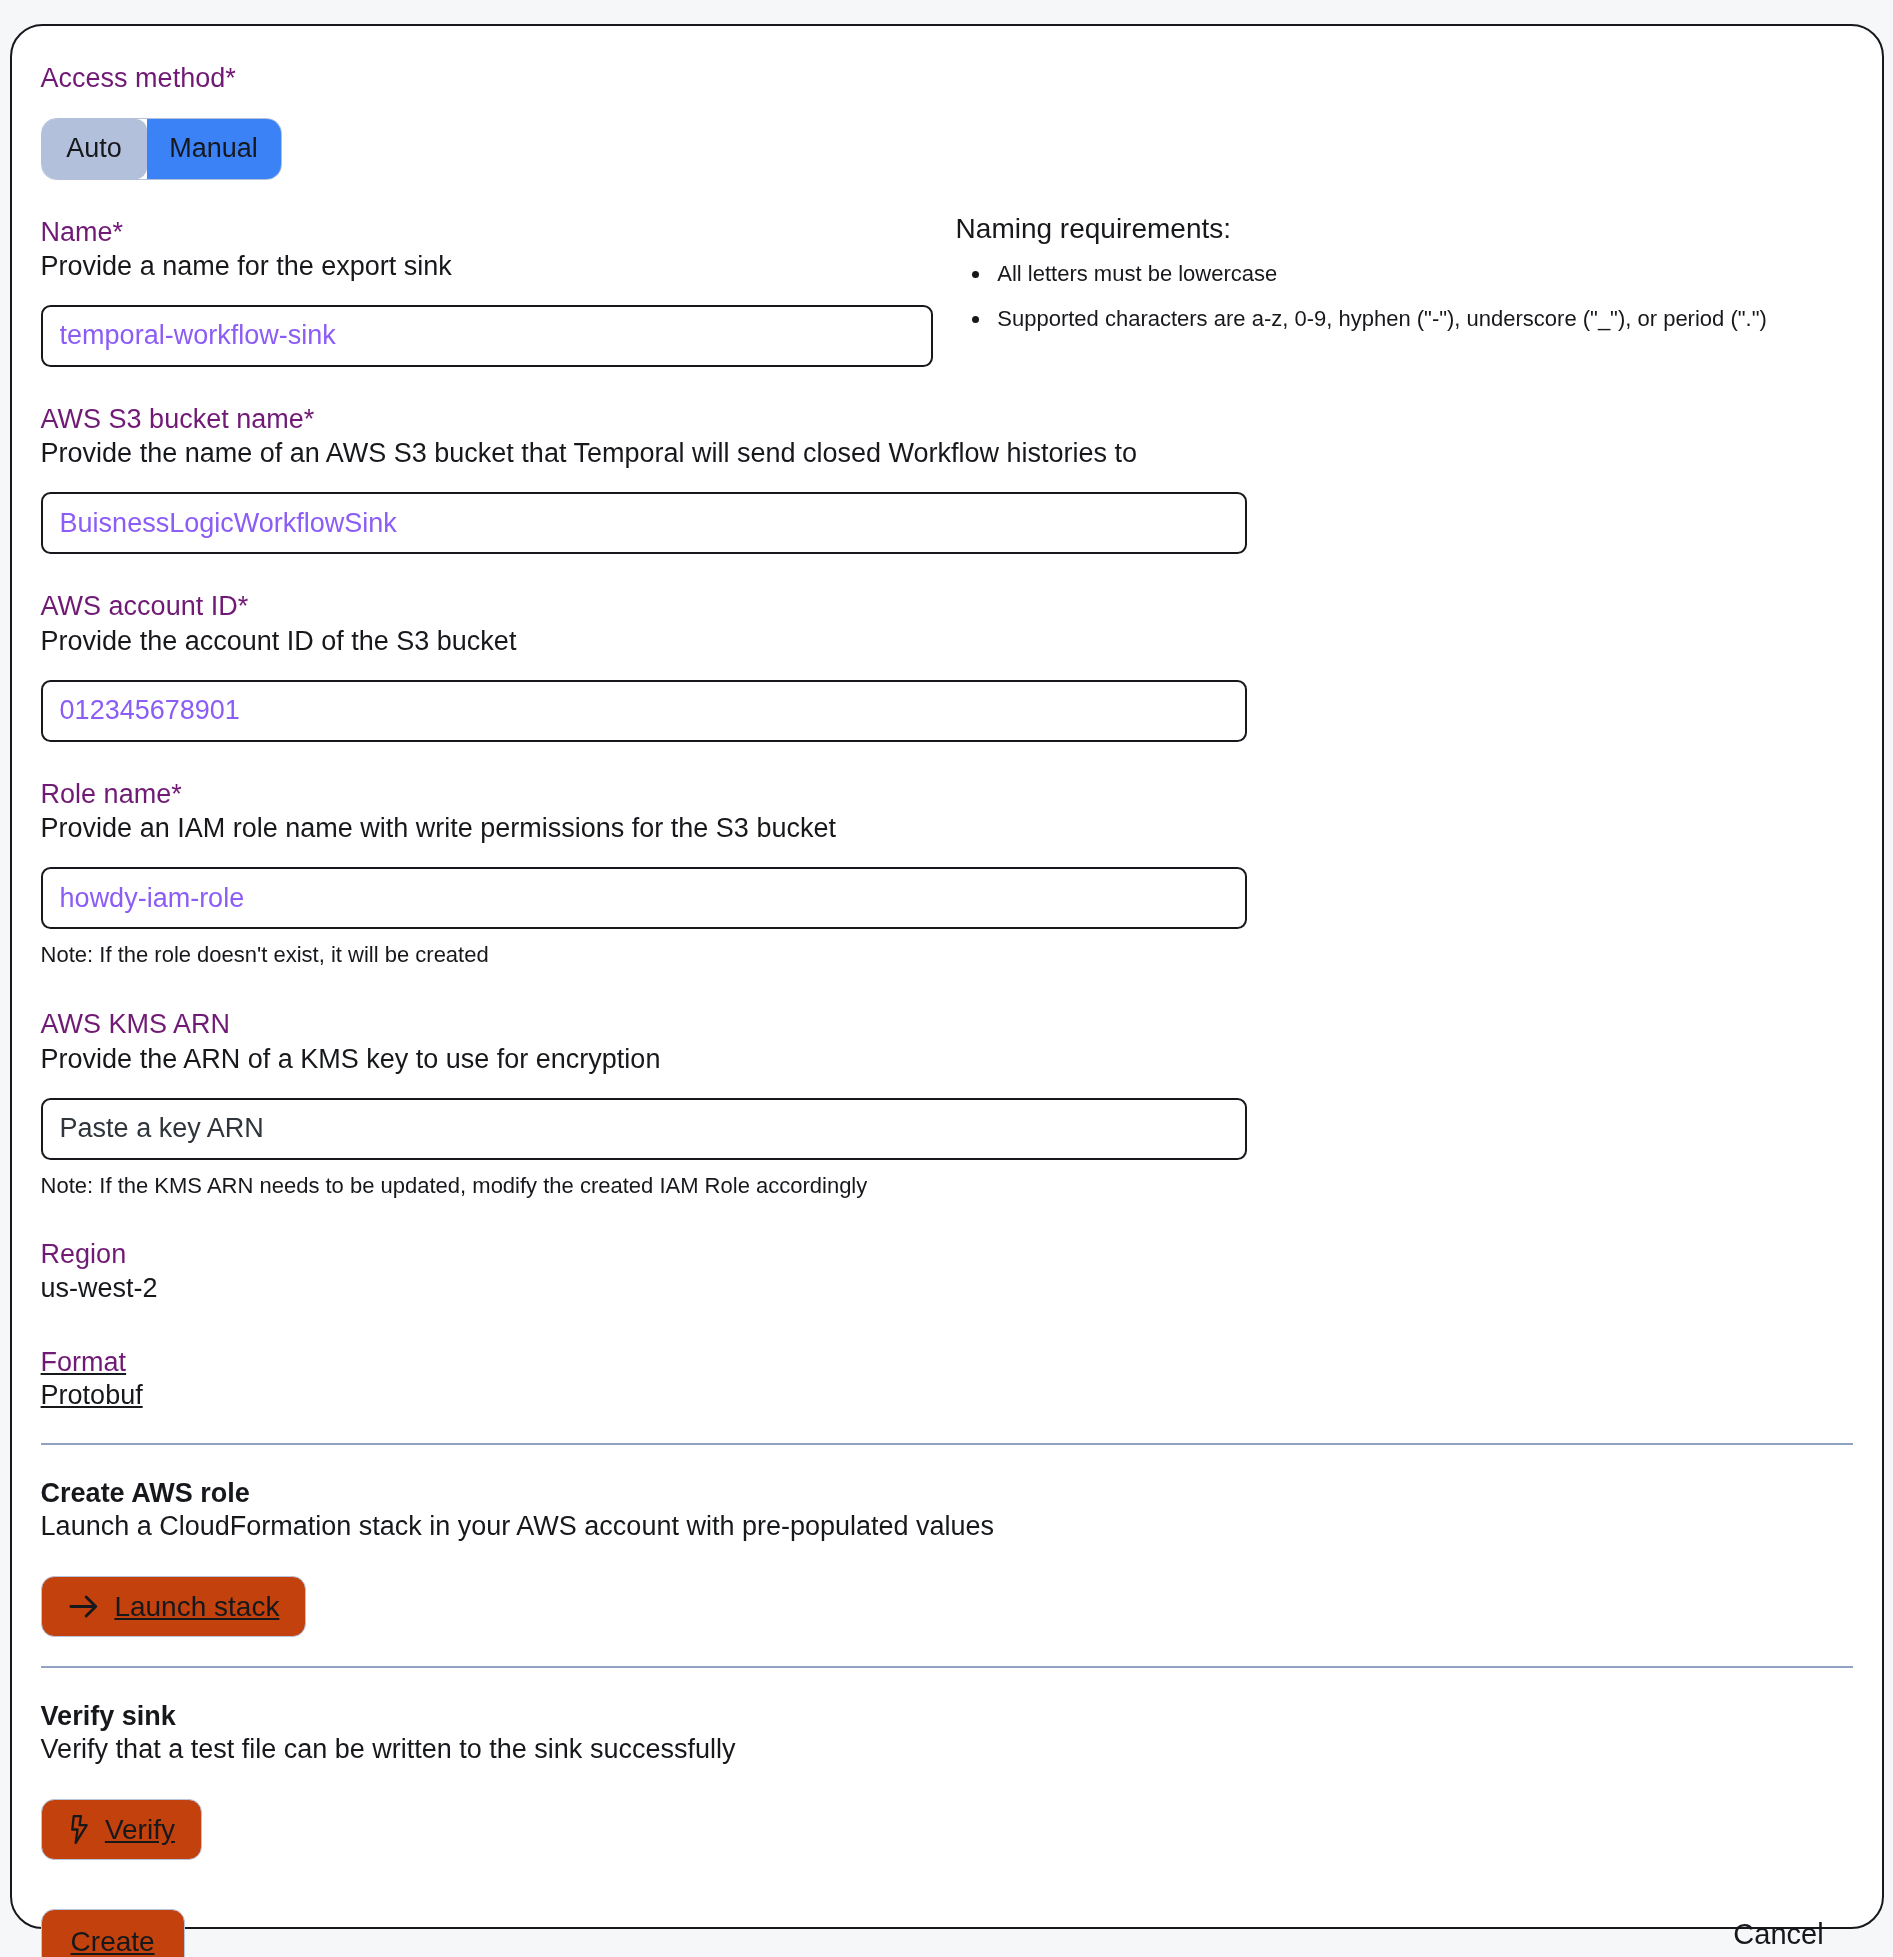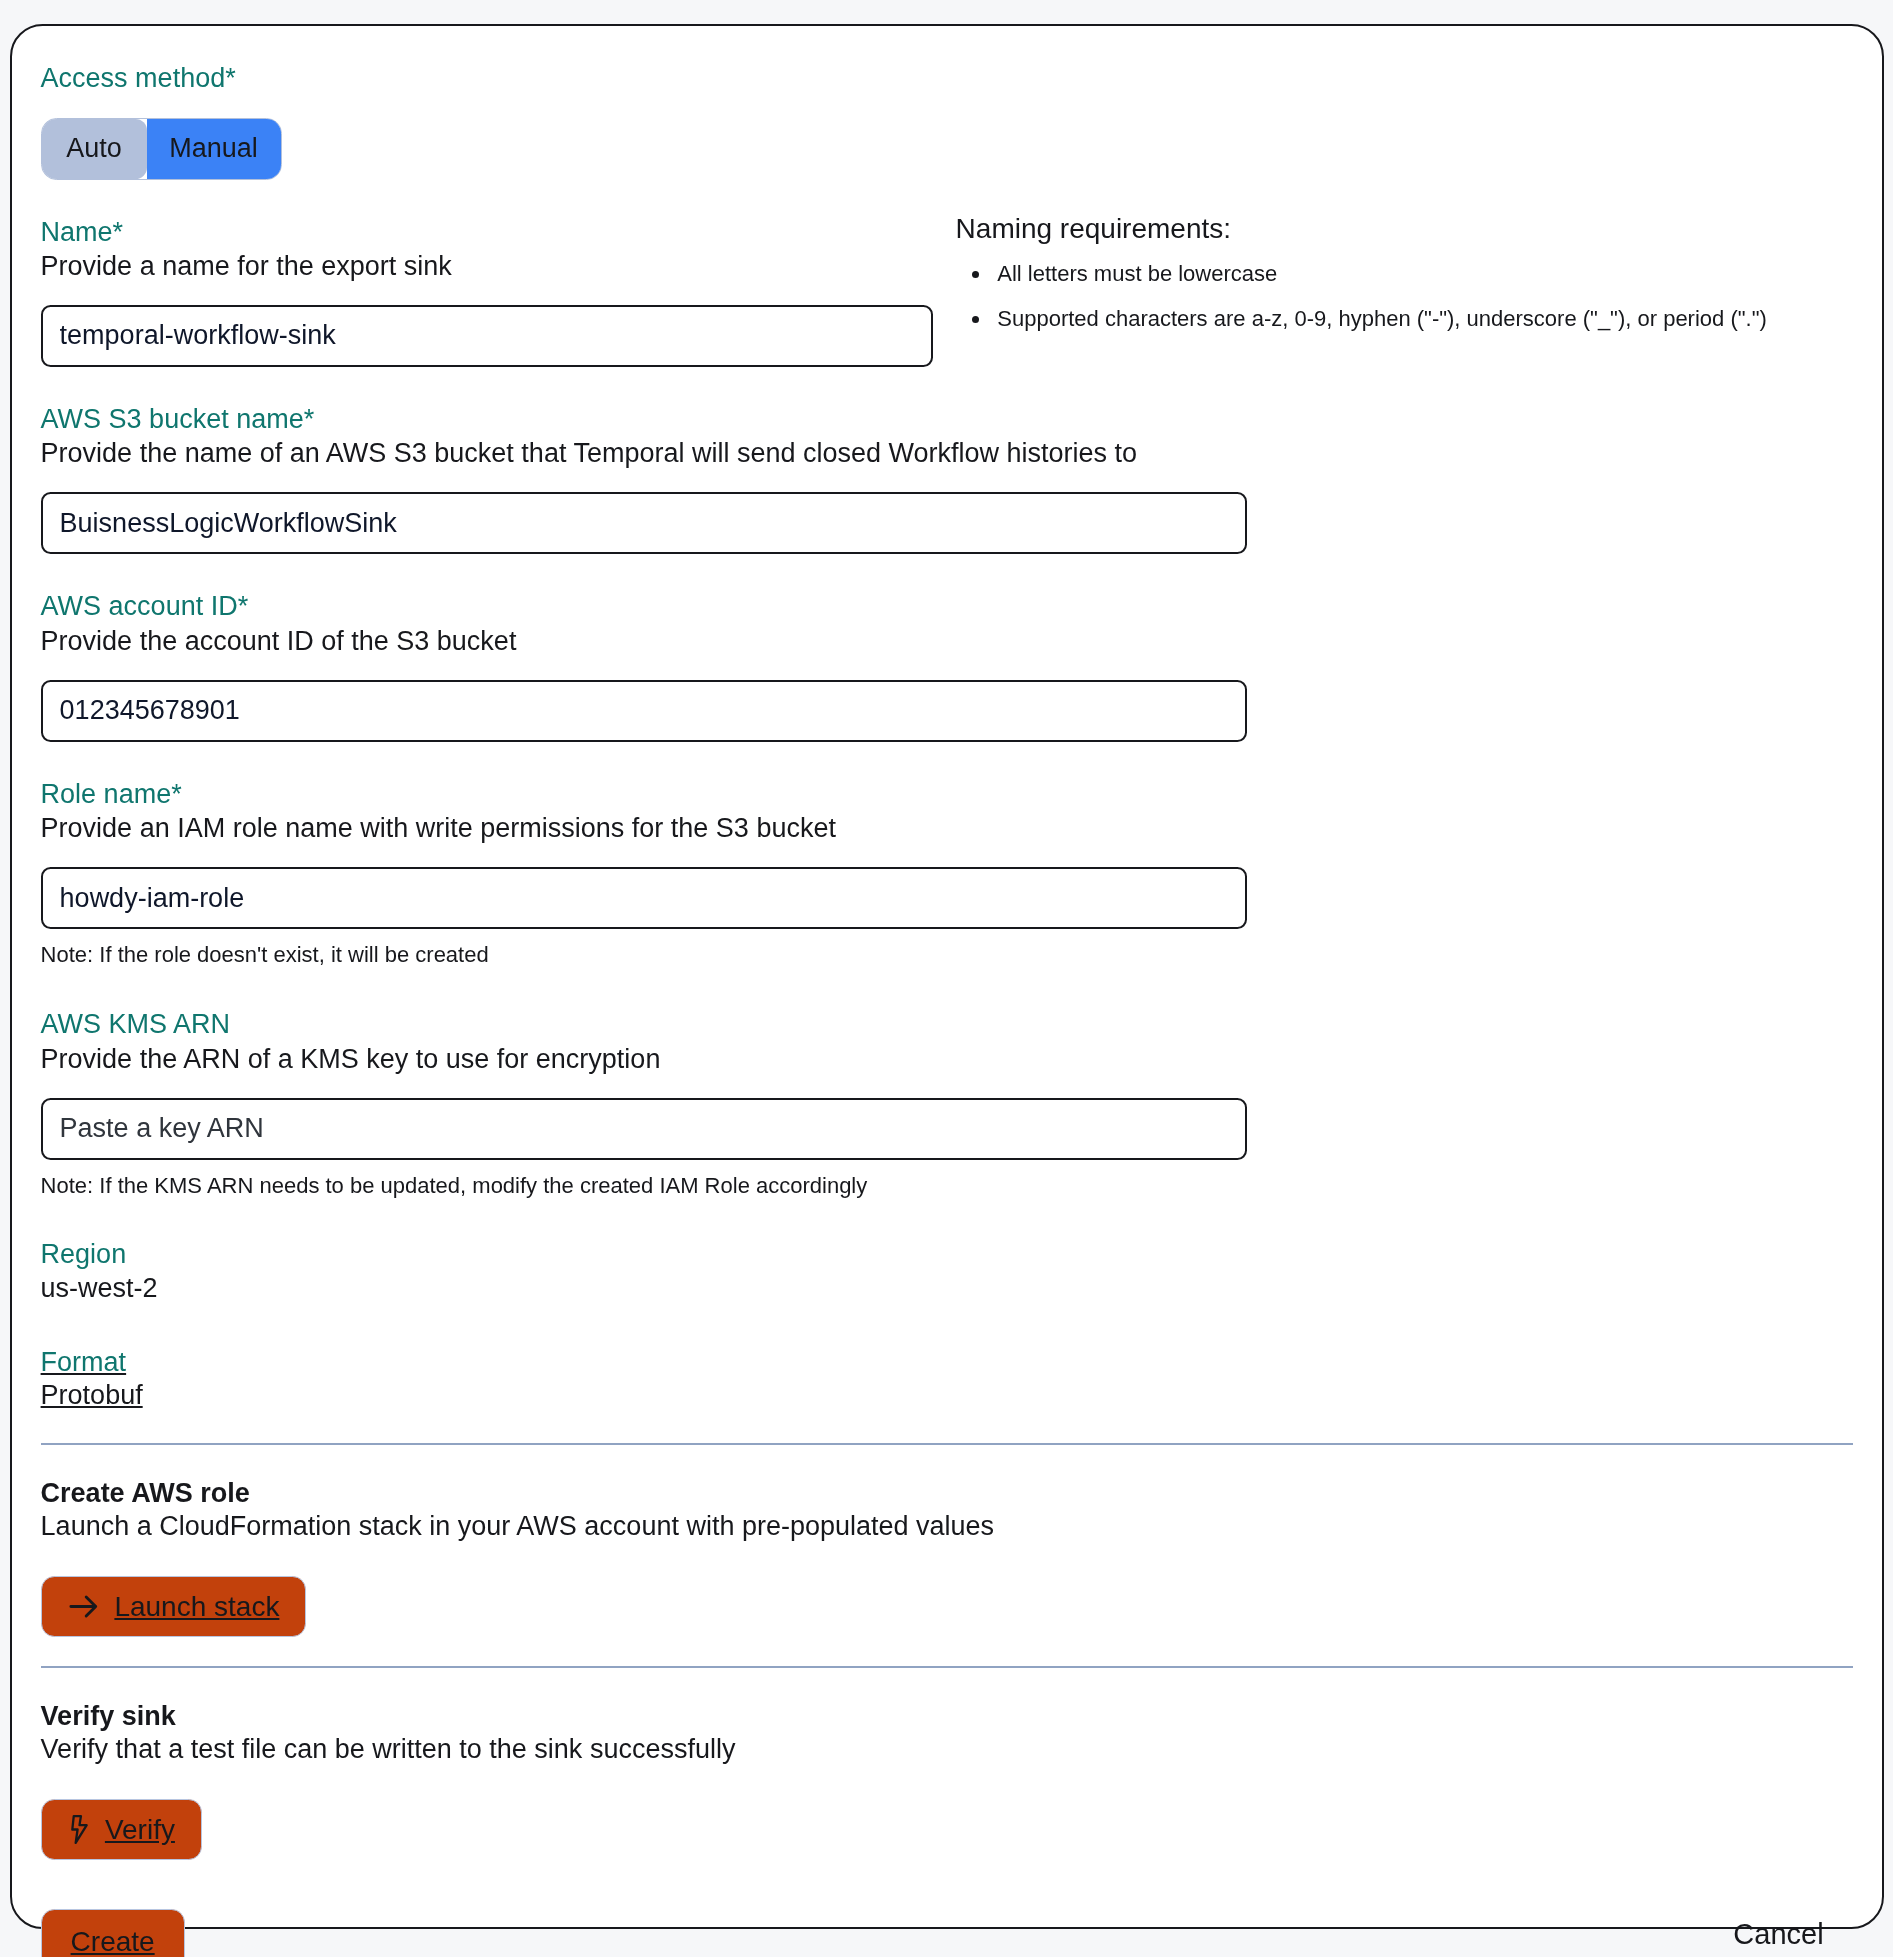--- a/index.html
+++ b/index.html
@@ -17,21 +17,21 @@
     width: 1874px;
     height: 1905px;
     background: #ffffff;
     border: 2.9px solid #17181c;
     border-radius: 32.5px;
     padding: 36px 29px 0 29px;
   }
   .label {
     font-size: 27px;
     line-height: 32.5px;
-    color: #0f766e;
+    color: #701a75;
   }
   .desc {
     font-size: 27px;
     line-height: 33px;
     color: #17181c;
   }
   
   .toggle {
     display: inline-flex;
     margin-top: 23px;
@@ -54,21 +54,21 @@
   .field .desc { margin-top: 1.9px; }
   .text-input {
     display: block;
     margin-top: 22px;
     height: 62px;
     border: 2.4px solid #17181c;
     border-radius: 9.6px;
     padding: 0 17px;
     font-size: 27px;
     font-family: "Liberation Sans", sans-serif;
-    color: #0f172a;
+    color: #8b5cf6;
     background: #fff;
     outline: none;
   }
   .text-input::placeholder { color: #30353c; opacity: 1; }
   .w-name { width: 892px; }
   .w-wide { width: 1206px; }
   .note {
     font-size: 22px;
     line-height: 25px;
     margin-top: 13.4px;

